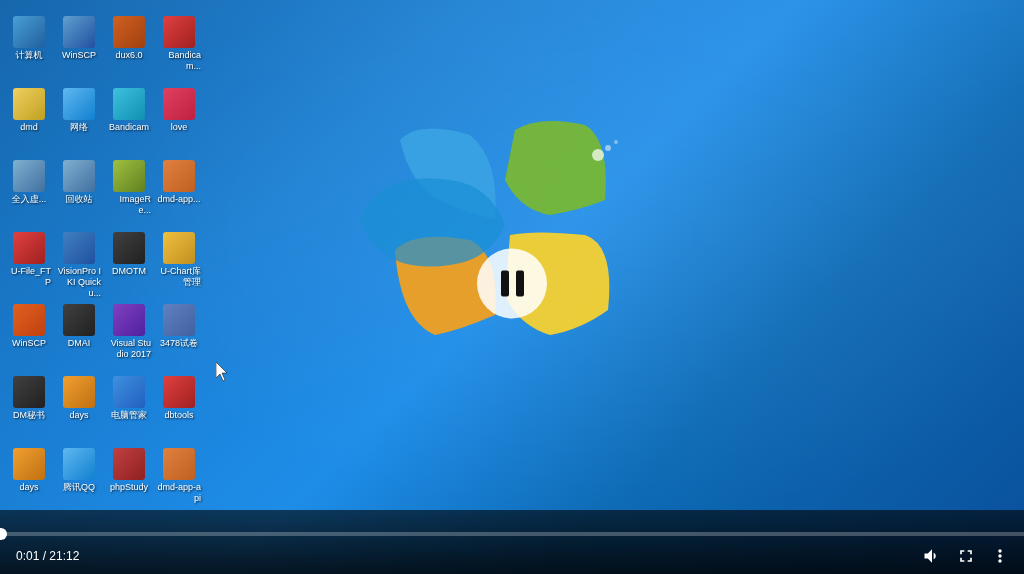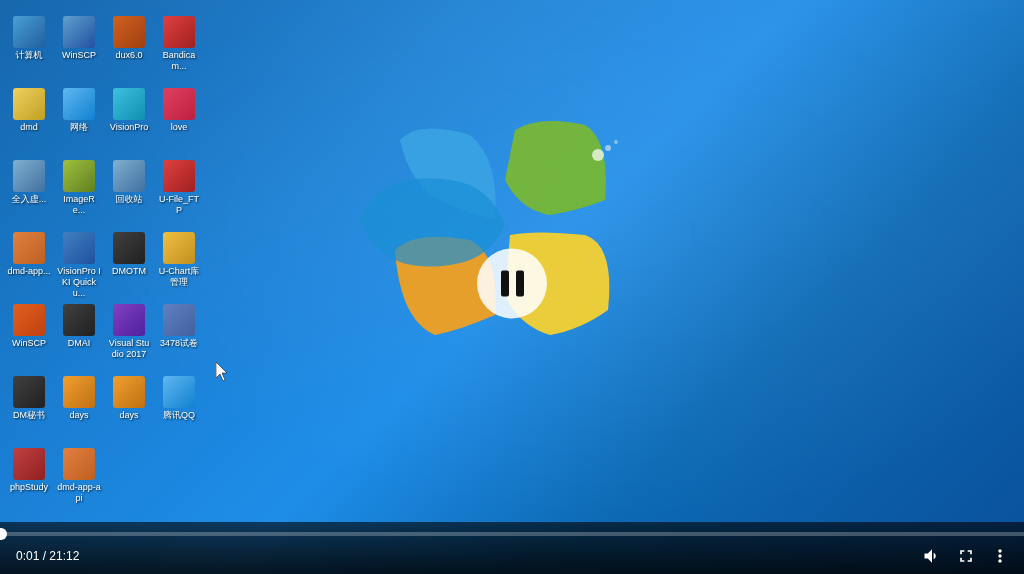--- a/index.html
+++ b/index.html
@@ -78,21 +78,21 @@
       margin-bottom: 2px;
       display: flex;
       align-items: center;
       justify-content: center;
       font-size: 22px;
     }
 
     .icon-label {
       font-size: 9px;
       color: #fff;
-      text-align: center;
+      text-align: right;
       text-shadow: 1px 1px 2px rgba(0,0,0,0.8);
       line-height: 1.2;
       word-break: break-all;
       max-width: 44px;
     }
 
     
     #pause-overlay {
       position: absolute;
       top: 50%;
@@ -121,21 +121,21 @@
       background: #111;
       border-radius: 2px;
     }
 
     
     #controls-bar {
       position: absolute;
       bottom: 0;
       left: 0;
       width: 100%;
-      height: 52px;
+      height: 64px;
       background: linear-gradient(to top, rgba(0,0,0,0.85) 0%, rgba(0,0,0,0.6) 100%);
       display: flex;
       flex-direction: column;
       justify-content: flex-end;
       padding-bottom: 6px;
       z-index: 20;
     }
 
     #progress-bar-container {
       width: 100%;
@@ -287,47 +287,47 @@
       <div class="desktop-icon">
         <div class="icon-img ic-folder"></div>
         <div class="icon-label">dmd</div>
       </div>
       <div class="desktop-icon">
         <div class="icon-img ic-qq"></div>
         <div class="icon-label">网络</div>
       </div>
       <div class="desktop-icon">
         <div class="icon-img ic-photo"></div>
-        <div class="icon-label">VisionPro</div>
+        <div class="icon-label">Bandicam</div>
       </div>
       <div class="desktop-icon">
         <div class="icon-img ic-love"></div>
         <div class="icon-label">love</div>
       </div>
       <div class="desktop-icon">
         <div class="icon-img ic-recycle"></div>
         <div class="icon-label">全入虚...</div>
       </div>
       <div class="desktop-icon">
+        <div class="icon-img ic-recycle"></div>
+        <div class="icon-label">回收站</div>
+      </div>
+      <div class="desktop-icon">
         <div class="icon-img ic-imageres"></div>
         <div class="icon-label">ImageRe...</div>
       </div>
       <div class="desktop-icon">
-        <div class="icon-img ic-recycle"></div>
-        <div class="icon-label">回收站</div>
+        <div class="icon-img ic-dmd"></div>
+        <div class="icon-label">dmd-app...</div>
       </div>
       <div class="desktop-icon">
         <div class="icon-img ic-ftp"></div>
         <div class="icon-label">U-File_FTP</div>
       </div>
       <div class="desktop-icon">
-        <div class="icon-img ic-dmd"></div>
-        <div class="icon-label">dmd-app...</div>
-      </div>
-      <div class="desktop-icon">
         <div class="icon-img ic-vision"></div>
         <div class="icon-label">VisionPro IKI Quicku...</div>
       </div>
       <div class="desktop-icon">
         <div class="icon-img ic-dmotm"></div>
         <div class="icon-label">DMOTM</div>
       </div>
       <div class="desktop-icon">
         <div class="icon-img ic-chard"></div>
         <div class="icon-label">U-Chart库管理</div>
@@ -348,20 +348,28 @@
         <div class="icon-img ic-3478"></div>
         <div class="icon-label">3478试卷</div>
       </div>
       <div class="desktop-icon">
         <div class="icon-img ic-dm6"></div>
         <div class="icon-label">DM秘书</div>
       </div>
       <div class="desktop-icon">
         <div class="icon-img ic-days"></div>
         <div class="icon-label">days</div>
+      </div>
+      <div class="desktop-icon">
+        <div class="icon-img ic-protect"></div>
+        <div class="icon-label">电脑管家</div>
+      </div>
+      <div class="desktop-icon">
+        <div class="icon-img ic-dbtools"></div>
+        <div class="icon-label">dbtools</div>
       </div>
       <div class="desktop-icon">
         <div class="icon-img ic-days2"></div>
         <div class="icon-label">days</div>
       </div>
       <div class="desktop-icon">
         <div class="icon-img ic-qqicon"></div>
         <div class="icon-label">腾讯QQ</div>
       </div>
       <div class="desktop-icon">

